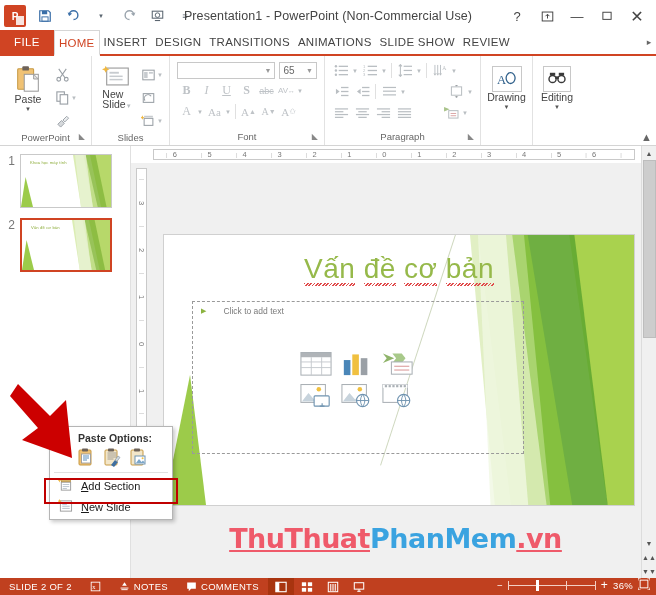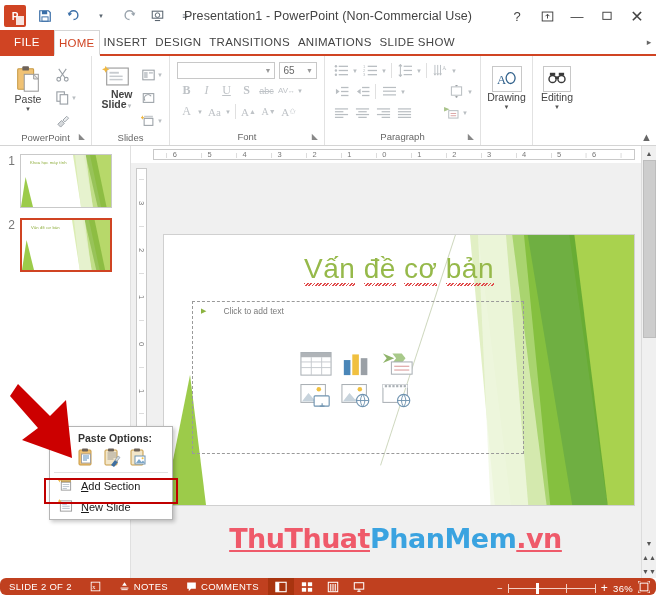--- a/index.html
+++ b/index.html
@@ -96,21 +96,21 @@
     line-height: 14px; position: relative;
   }
   .dlg-launch {
     position: absolute; right: 3px; bottom: 1px;
     font-size: 8px; color: #888;
   }
   .big-btn {
     display: flex; flex-direction: column; align-items: center;
     width: 46px; padding-top: 3px; font-size: 10.5px; color: #444;
   }
-  .big-btn .cap { line-height: 11px; text-align: right; }
+  .big-btn .cap { line-height: 11px; text-align: left; }
   .caret { font-size: 6px; color: #555; line-height: 8px; }
   .sm-col { display: flex; flex-direction: column; gap: 2px; padding-top: 3px; }
   .sm-btn {
     display: flex; align-items: center; gap: 1px;
     height: 21px; padding: 0 2px; color: #5d6368;
   }
 
   
   .font-row1 { display: flex; align-items: center; gap: 4px; padding: 3px 4px 0 4px;}
   .fbox {
@@ -264,22 +264,22 @@
     background:#f0f0f0; border-left:1px solid #dcdcdc;
     display:flex; flex-direction:column; align-items:center;
   }
   .sb-btn { width:15px; height:14px; display:flex; align-items:center; justify-content:center;
             font-size:7px; color:#555; background:#f0f0f0; }
   .sb-thumb { width:13px; background:#cdcdcd; border:1px solid #bdbdbd; }
 
   
   .statusbar {
     position: absolute; left:0; right:0; bottom:0; height:17px;
-    background: #c0401f; color:#fff; display:flex; align-items:flex-end;
-    font-size: 9.5px; letter-spacing:.3px;border-radius:6px;
+    background: #c0401f; color:#fff; display:flex; align-items:flex-start;
+    font-size: 9.5px; letter-spacing:.3px;
   }
   .sb-item { display:flex; align-items:center; gap:4px; padding:0 9px; height:17px; }
   .sb-item.active { background:#a8340f; }
   .zoom-wrap { display:flex; align-items:center; gap:5px; margin-left:auto; padding-right:6px;}
   .zoom-track { width:88px; height:1px; background:#f3cfc4; position:relative; }
   .zoom-track i { position:absolute; top:-4px; width:1px; height:9px; background:#f3cfc4; }
   .zoom-handle { position:absolute; left:28px; top:-5px; width:3px; height:11px; background:#fff; }
   .vbtn { width:22px; height:17px; display:flex; align-items:center; justify-content:center; }
 </style>
 </head>
@@ -343,20 +343,21 @@
 </div>
 
 <div class="tabbar">
   <div class="tab file">FILE</div>
   <div class="tab active">HOME</div>
   <div class="tab">INSERT</div>
   <div class="tab">DESIGN</div>
   <div class="tab">TRANSITIONS</div>
   <div class="tab">ANIMATIONS</div>
   <div class="tab">SLIDE SHOW</div>
+  <div class="tab">REVIEW</div>
   <div class="tab-more">▸</div>
 </div>
 
 <div class="ribbon">
 
   <div class="rgroup" style="width:92px;">
     <div class="rgroup-body">
       <div class="big-btn" style="width:50px;">
         <svg width="30" height="30" viewBox="0 0 32 32">
           <rect x="5" y="5" width="17" height="22" rx="1" fill="#f0c274" stroke="#c79a44" stroke-width="1.1"></rect>
@@ -399,21 +400,21 @@
   <div class="rgroup" style="width:78px;">
     <div class="rgroup-body">
       <div class="big-btn" style="width:44px;">
         <svg width="30" height="25" viewBox="0 0 32 26">
           <rect x="5" y="4" width="23" height="18" fill="#fff" stroke="#9b9b9b" stroke-width="1.2"></rect>
           <rect x="8" y="8" width="10" height="2" fill="#c7cbcf"></rect>
           <rect x="8" y="12" width="14" height="1.6" fill="#c7cbcf"></rect>
           <rect x="8" y="15.5" width="14" height="1.6" fill="#c7cbcf"></rect>
           <path d="M4 1.5l1.2 2.6L8 5.3 5.2 6.5 4 9 2.8 6.5 0 5.3l2.8-1.2z" fill="#f0b840"></path>
         </svg>
-        <div class="cap" style="line-height:10px;font-weight:bold;">
+        <div class="cap" style="line-height:10px;">
           <span>New</span><br>
           <span>Slide</span><span class="pcar">▼</span>
         </div>
       </div>
       <div class="sm-col">
         <div class="sm-btn">
           <svg width="15" height="14" viewBox="0 0 16 16">
               <rect x="1.5" y="2.5" width="13" height="11" fill="none" stroke="#9aa0a6" stroke-width="1.2"></rect>
               <rect x="3" y="4.5" width="4" height="7" fill="#c7cbcf"></rect>
               <rect x="8.5" y="4.5" width="4.5" height="2" fill="#c7cbcf"></rect>

